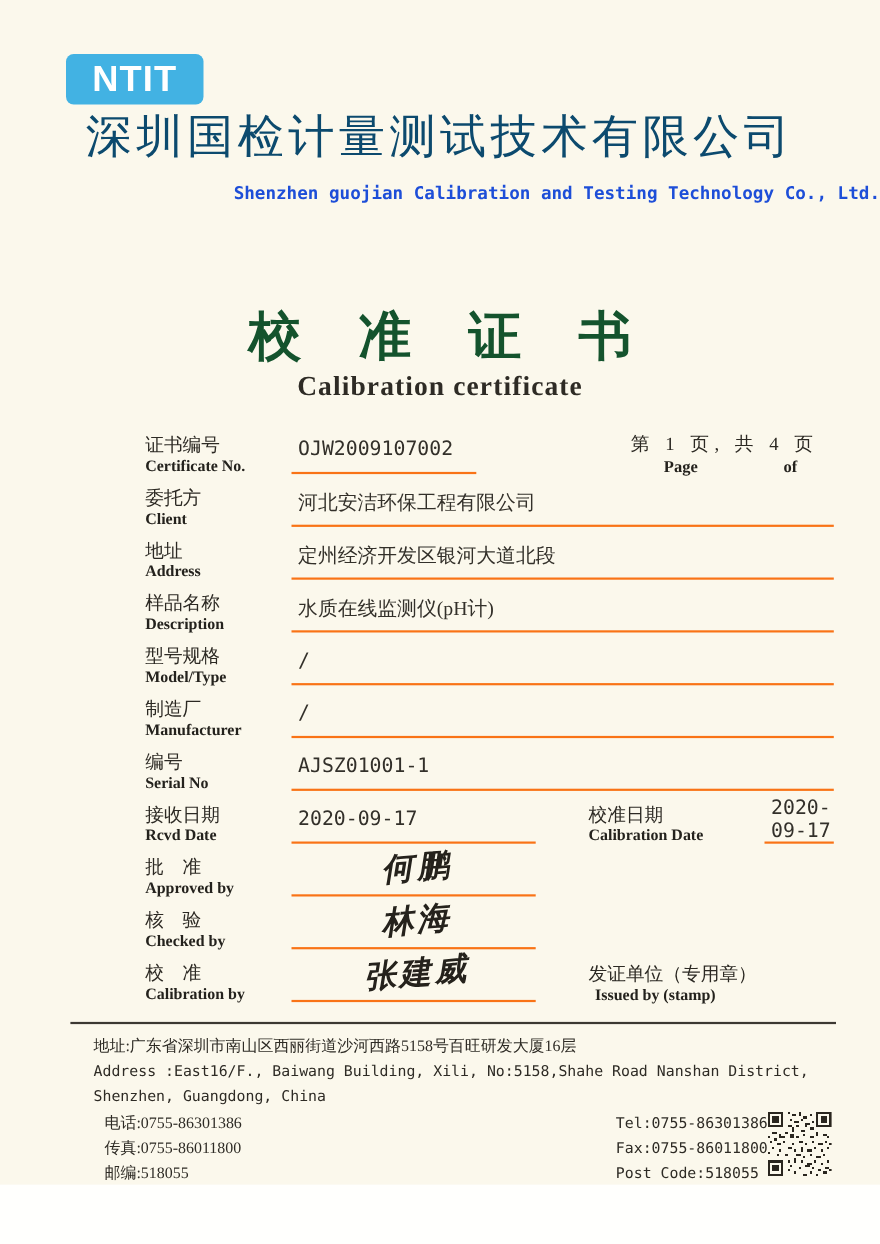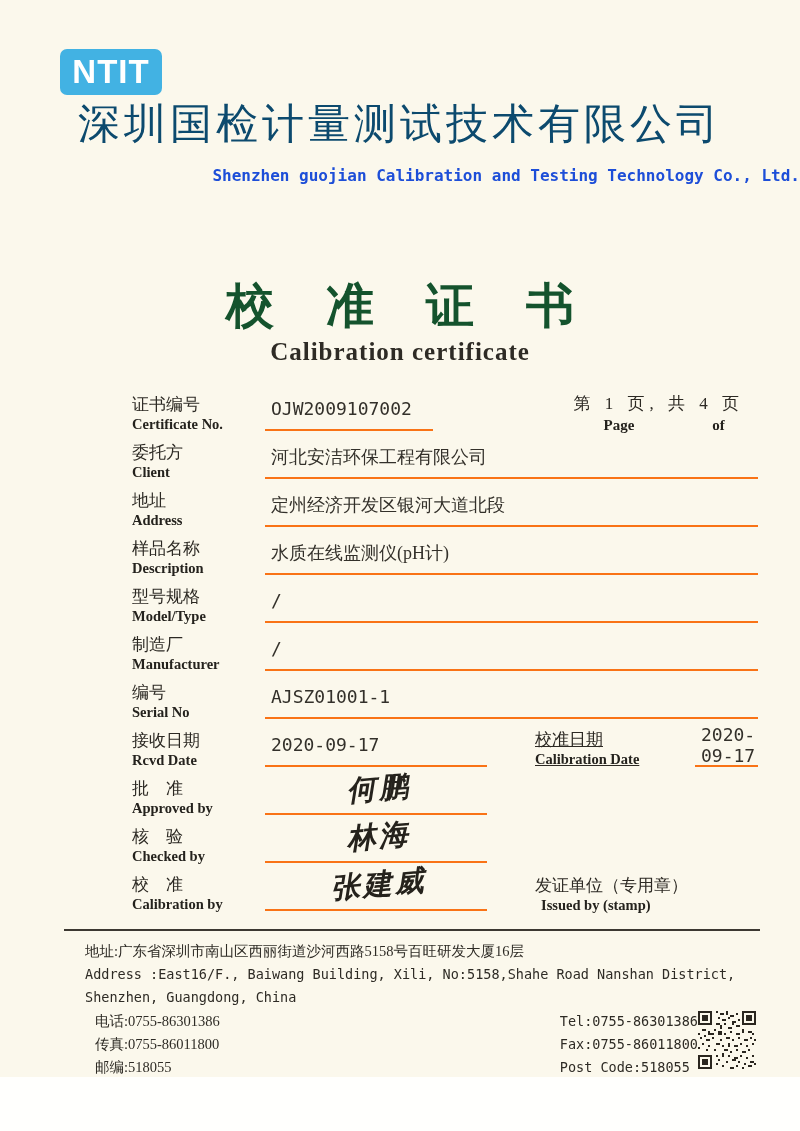--- a/index.html
+++ b/index.html
@@ -13,21 +13,21 @@
     font-family:"Liberation Serif","DejaVu Serif",serif;
     overflow:hidden;
   }
   .scan-edge-bottom {
     position:absolute; left:0; right:0; bottom:0; height:54px;
     background:#fffffd;
   }
   
   .logo {
     position:absolute; left:60px; top:49px;
-    width:102px; height:46px;
+    width:125px; height:46px;
     background:#42b2e3; border-radius:7px;
     color:#ffffff;
     font-family:"Liberation Sans","DejaVu Sans",sans-serif;
     font-weight:bold; font-size:33px; letter-spacing:1px;
     display:flex; align-items:center; justify-content:center;
   }
   .company-cn {
     position:absolute; left:0; right:0; top:96px;
     text-align:center;
     font-size:42px; letter-spacing:4px; font-weight:500;
@@ -72,23 +72,22 @@
     font-family:"DejaVu Sans Mono","Liberation Mono",monospace;
     font-size:18px; color:#33302a;
   }
   .f-value.cjk { font-family:"Liberation Serif","DejaVu Serif",serif; font-size:18px; }
   .w-short { width:168px; }
   .w-full  { flex:1; }
   .w-mid   { width:222px; }
   .w-right { flex:1; margin-left:8px; }
   .rt-label {
     width:152px; flex:none; margin-left:48px;
-    display:flex; flex-direction:column; justify-content:flex-start;
+    display:flex; flex-direction:column; justify-content:center;
     padding:4px 0 3px;
-    text-decoration:underline;
   }
   .issued-block {
     flex:1; margin-left:48px;
     display:flex; flex-direction:column; justify-content:space-between;
     padding:6px 0 5px;
   }
   .issued-block .l-en { padding-left:6px; }
   .page-info {
     margin-left:auto; padding-right:14px; padding-top:4px;
     text-align:left;

